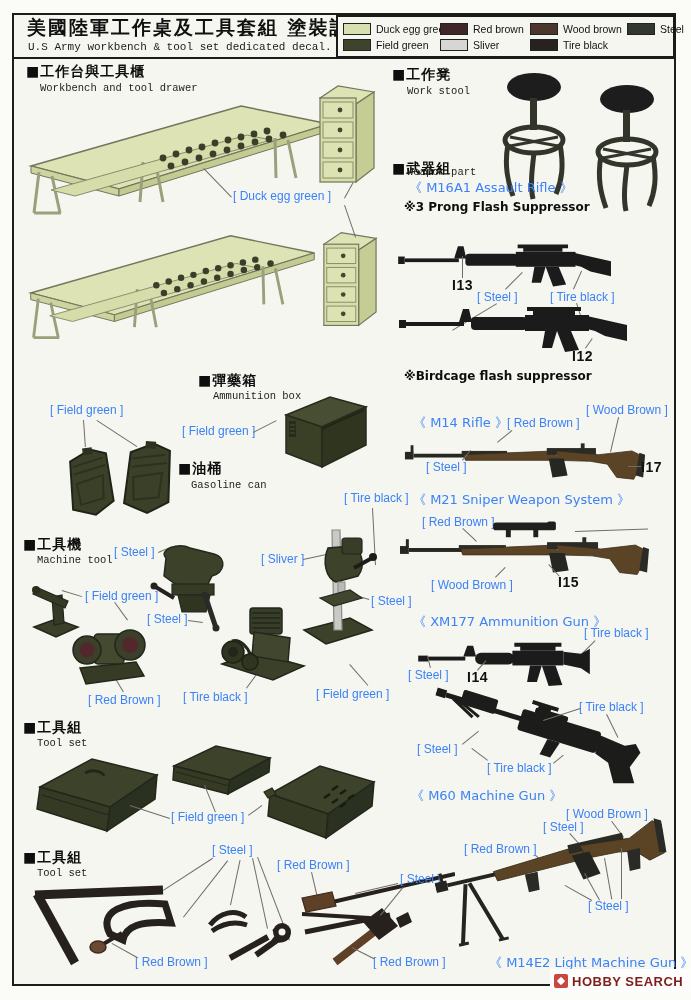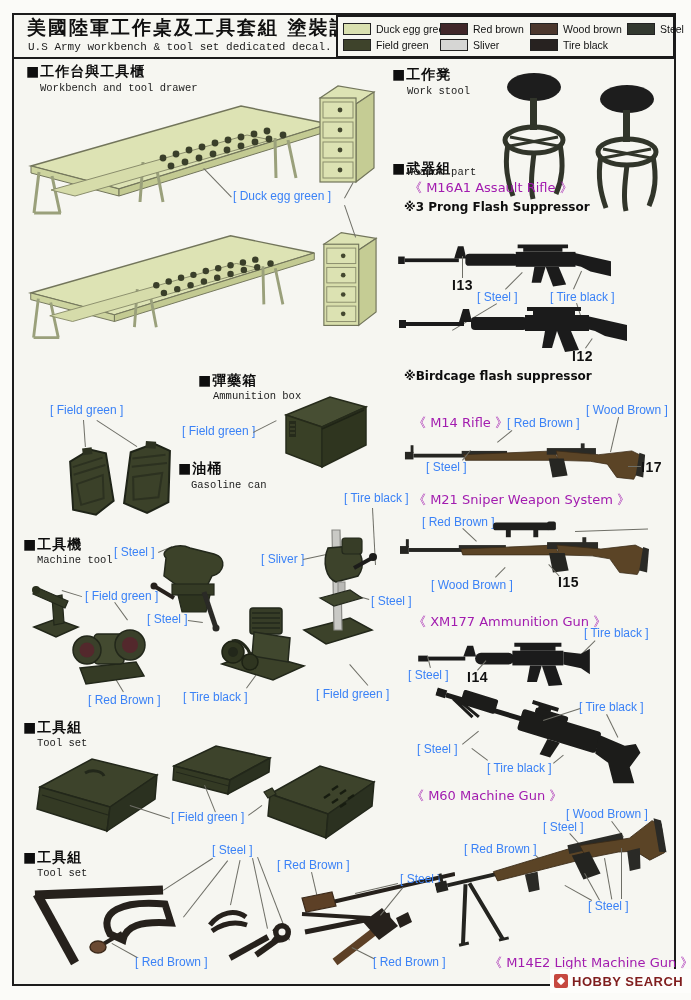--- a/index.html
+++ b/index.html
@@ -10,21 +10,21 @@
   .title{position:absolute;left:27px;top:15px;font:bold 19px "DejaVu Sans",sans-serif;letter-spacing:2px;color:#101010;white-space:nowrap;}
   .subtitle{position:absolute;left:28px;top:41px;font:11px "Liberation Mono",monospace;color:#1a1a1a;white-space:nowrap;}
   #legend{position:absolute;left:336px;top:15px;width:325px;height:31px;border:2px solid #1a1a1a;background:#f6f6f1;
           display:grid;grid-template-columns:95px 88px 95px auto;grid-auto-rows:16px;padding:4px 5px;column-gap:2px;}
   .lg-item{display:flex;align-items:center;gap:5px;}
   .lg-sw{width:26px;height:10px;border:1px solid #222;flex:none;}
   .lg-lb{font-size:10.5px;color:#111;white-space:nowrap;}
   .cjk-hdr{position:absolute;font:bold 14px "DejaVu Sans",sans-serif;color:#0e0e0e;letter-spacing:1px;white-space:nowrap;}
   .en-sub{position:absolute;font:10.5px "Liberation Mono",monospace;color:#1c1c1c;white-space:nowrap;}
   .callout{position:absolute;font:12px "Liberation Sans",sans-serif;color:#3b82f6;white-space:nowrap;}
-  .gun-name{position:absolute;font:13px "DejaVu Sans",sans-serif;color:#a21caf;white-space:nowrap;}
+  .gun-name{position:absolute;font:13px "DejaVu Sans",sans-serif;color:#3b82f6;white-space:nowrap;}
   .note{position:absolute;font:bold 12px "DejaVu Sans",sans-serif;color:#0e0e0e;white-space:nowrap;}
   .part-id{position:absolute;font:bold 14px "Liberation Sans",sans-serif;color:#111;letter-spacing:.5px;white-space:nowrap;}
   .ln{position:absolute;height:1px;background:#6e6e66;transform-origin:0 0;}
   .art{position:absolute;}
   #watermark{position:absolute;left:550px;top:969px;width:141px;height:24px;background:#fdfdfb;display:flex;align-items:center;gap:4px;padding-left:4px;}
   #wm-logo{width:14px;height:14px;background:#c64840;border-radius:2px;position:relative;flex:none;}
   #wm-logo::after{content:"";position:absolute;left:4px;top:4px;width:6px;height:6px;background:#fff;border-radius:1px;transform:rotate(45deg);}
   #wm-text{font:bold 13px "Liberation Sans",sans-serif;color:#7f1d1d;letter-spacing:.5px;white-space:nowrap;}
 </style>
 </head>

